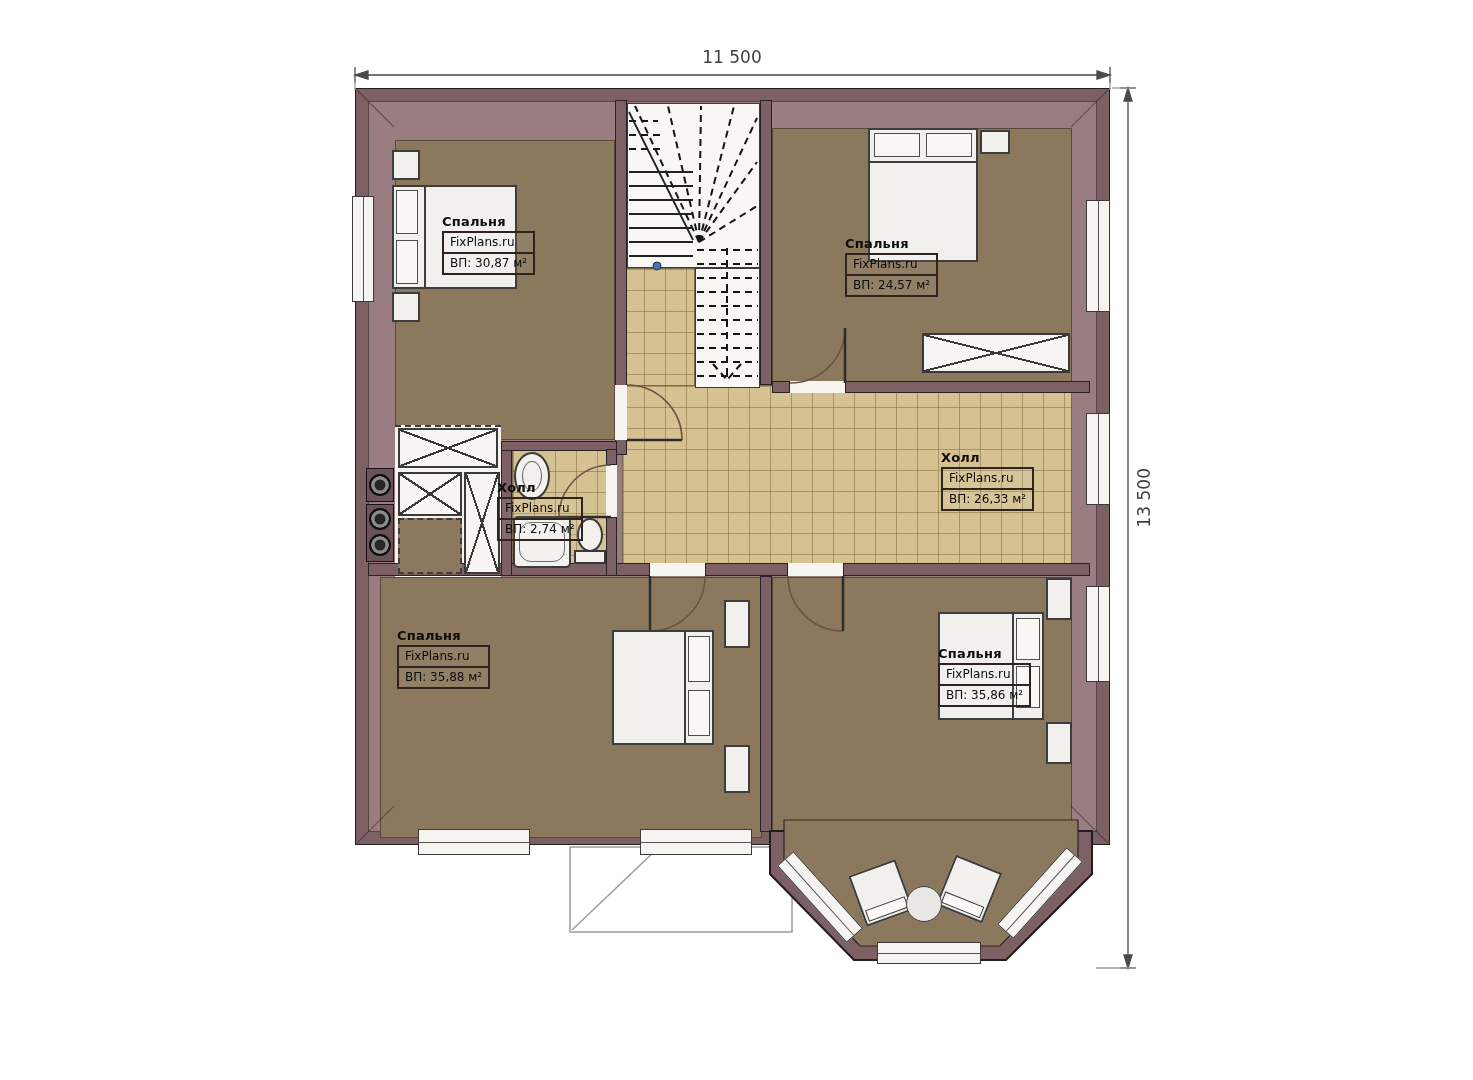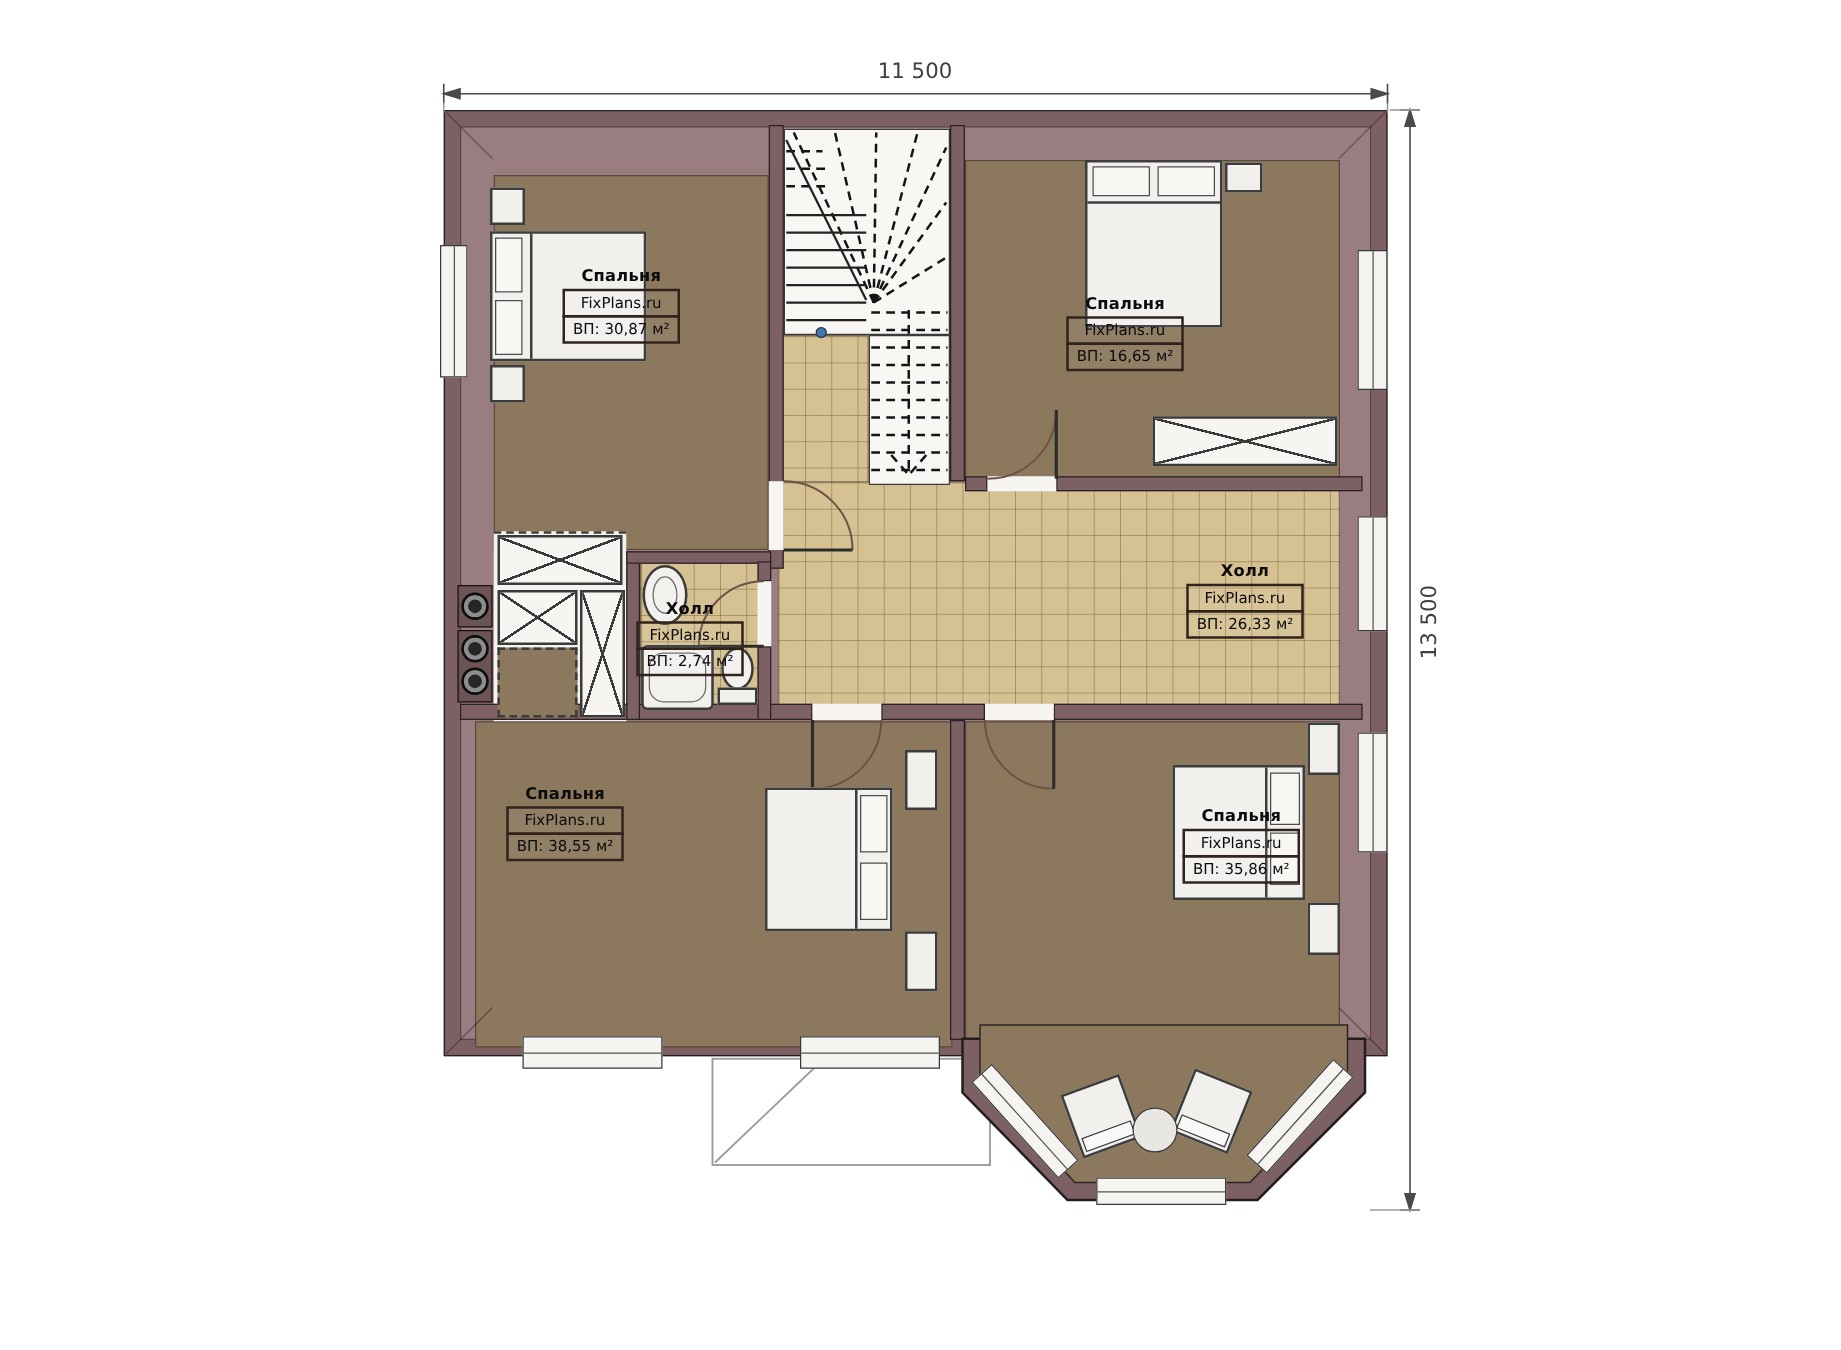--- a/index.html
+++ b/index.html
@@ -41,21 +41,21 @@
   .chair { position:absolute; width:50px; height:54px; background:#f1f0ed; border:2px solid #3d3d3d; z-index:20; }
   .chair::after { content:""; position:absolute; left:2px; right:2px; bottom:2px; height:10px; border:1.5px solid #3d3d3d; background:#faf9f7; }
   .round-table { position:absolute; width:36px; height:36px; border-radius:50%; background:#e8e7e4; border:1.5px solid #3d3d3d; z-index:20; }
   .sink { position:absolute; border-radius:50%; background:#f2f1ee; border:2px solid #3a3a3a; z-index:20; }
   .sink::before { content:""; position:absolute; left:6px; top:7px; right:6px; bottom:7px; border-radius:50%; border:1px solid #6a6a6a; }
   .tub { position:absolute; background:#f2f1ee; border:2px solid #3a3a3a; border-radius:5px; z-index:20; }
   .tub::before { content:""; position:absolute; left:4px; top:4px; right:4px; bottom:4px; border:1px solid #6a6a6a; border-radius:12px; }
   .toilet-bowl { position:absolute; background:#f2f1ee; border:2px solid #3a3a3a; border-radius:50%; z-index:20; }
   .toilet-tank { position:absolute; background:#f2f1ee; border:2px solid #3a3a3a; z-index:20; }
   .bed-line { position:absolute; background:#3d3d3d; z-index:21; }
-  .room-label { position:absolute; z-index:30; text-align:center; color:#0b0b0b; width:110px; }
+  .room-label { position:absolute; z-index:30; color:#0b0b0b; width:110px; }
   .room-name { font-size:13px; font-weight:bold; letter-spacing:.2px; }
   .wm { display:inline-block; margin-top:2px; background:rgba(255,255,255,.06); }
   .wm-row { border:2px solid #30231c; padding:0 6px; font-size:12px; line-height:19px; white-space:nowrap; }
   .wm-row + .wm-row { margin-top:-2px; }
   .dim-label { position:absolute; color:#3f3f3f; font-size:17px; z-index:35; }
   .dim-label.top { left:682px; top:47px; width:100px; text-align:center; }
   .dim-label.right { left:1134px; top:468px; writing-mode:vertical-rl; transform:rotate(180deg); }
   svg.overlay { position:absolute; left:0; top:0; z-index:16; pointer-events:none; }
 </style>
 </head>
@@ -253,42 +253,42 @@
     <div class="room-name">Спальня</div>
     <div class="wm">
       <div class="wm-row">FixPlans.ru</div>
       <div class="wm-row">ВП: 30,87 м²</div>
     </div>
   </div>
   <div class="room-label" style="left:845px;top:236px;">
     <div class="room-name">Спальня</div>
     <div class="wm">
       <div class="wm-row">FixPlans.ru</div>
-      <div class="wm-row">ВП: 16,65 м²</div>
+      <div class="wm-row">ВП: 24,57 м²</div>
     </div>
   </div>
   <div class="room-label" style="left:941px;top:450px;">
     <div class="room-name">Холл</div>
     <div class="wm">
       <div class="wm-row">FixPlans.ru</div>
       <div class="wm-row">ВП: 26,33 м²</div>
     </div>
   </div>
   <div class="room-label" style="left:497px;top:480px;">
     <div class="room-name">Холл</div>
     <div class="wm">
       <div class="wm-row">FixPlans.ru</div>
       <div class="wm-row">ВП: 2,74 м²</div>
     </div>
   </div>
   <div class="room-label" style="left:397px;top:628px;">
     <div class="room-name">Спальня</div>
     <div class="wm">
       <div class="wm-row">FixPlans.ru</div>
-      <div class="wm-row">ВП: 38,55 м²</div>
+      <div class="wm-row">ВП: 35,88 м²</div>
     </div>
   </div>
   <div class="room-label" style="left:938px;top:646px;">
     <div class="room-name">Спальня</div>
     <div class="wm">
       <div class="wm-row">FixPlans.ru</div>
       <div class="wm-row">ВП: 35,86 м²</div>
     </div>
   </div>
 

